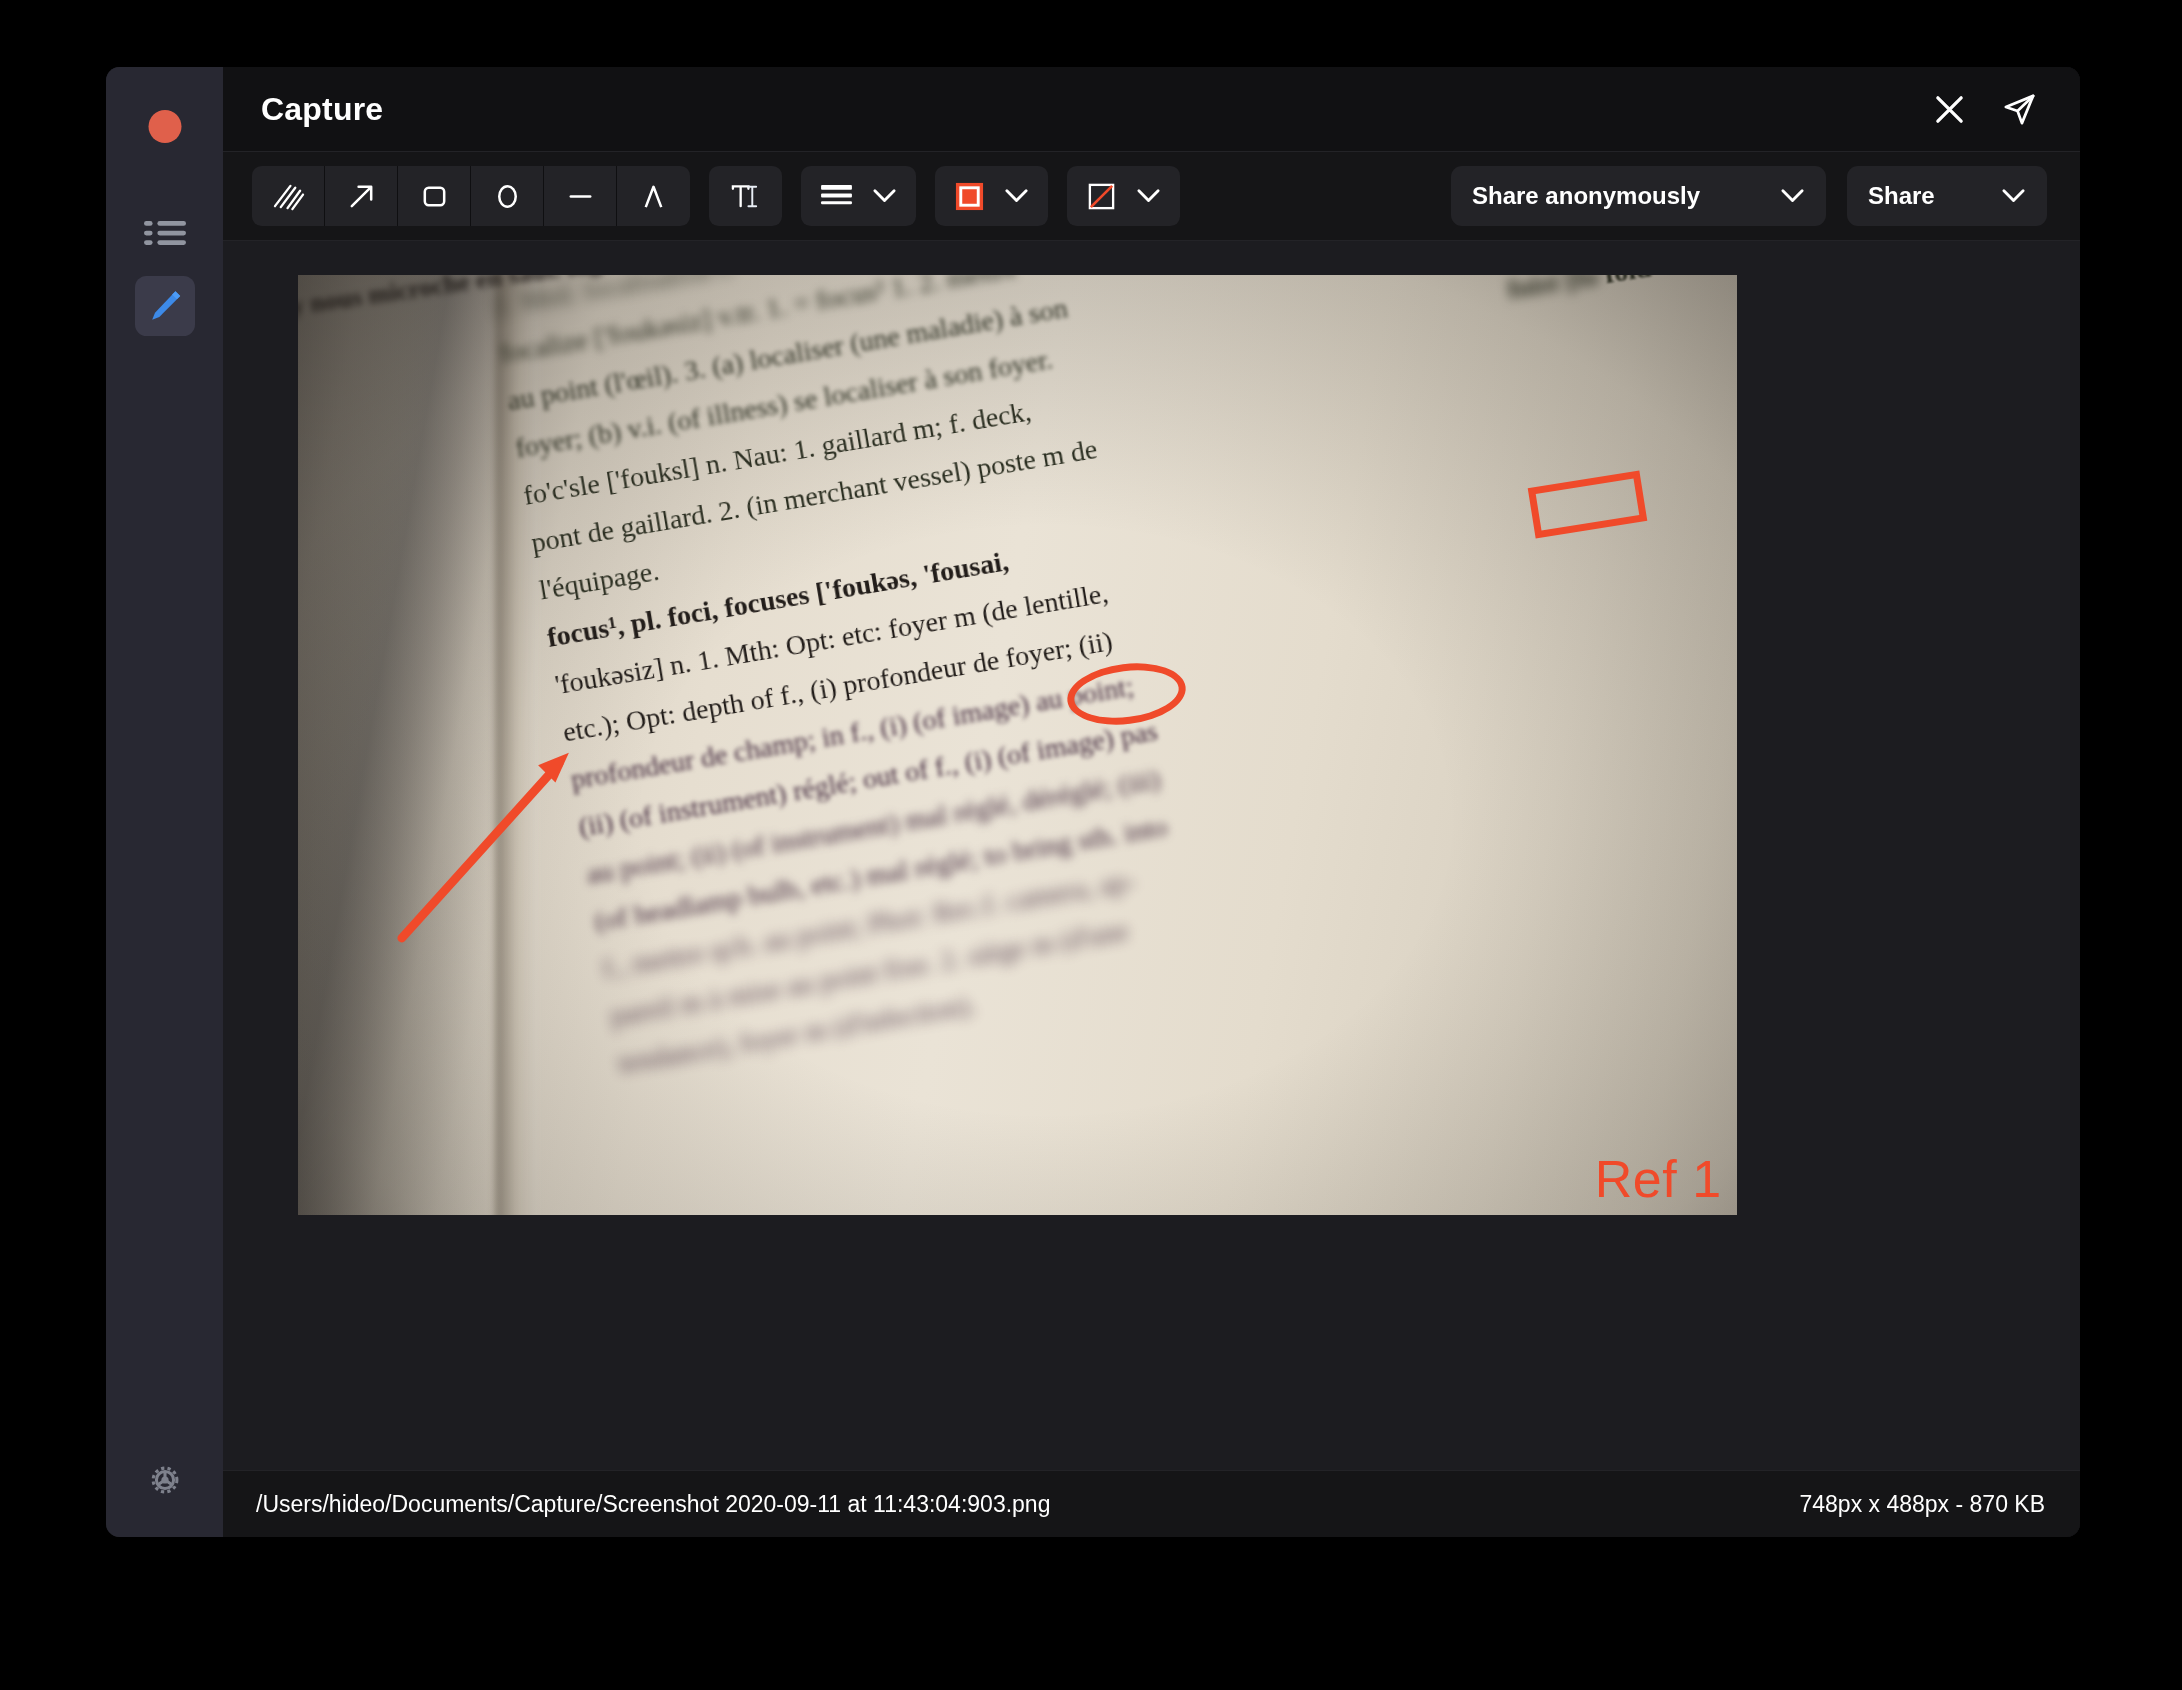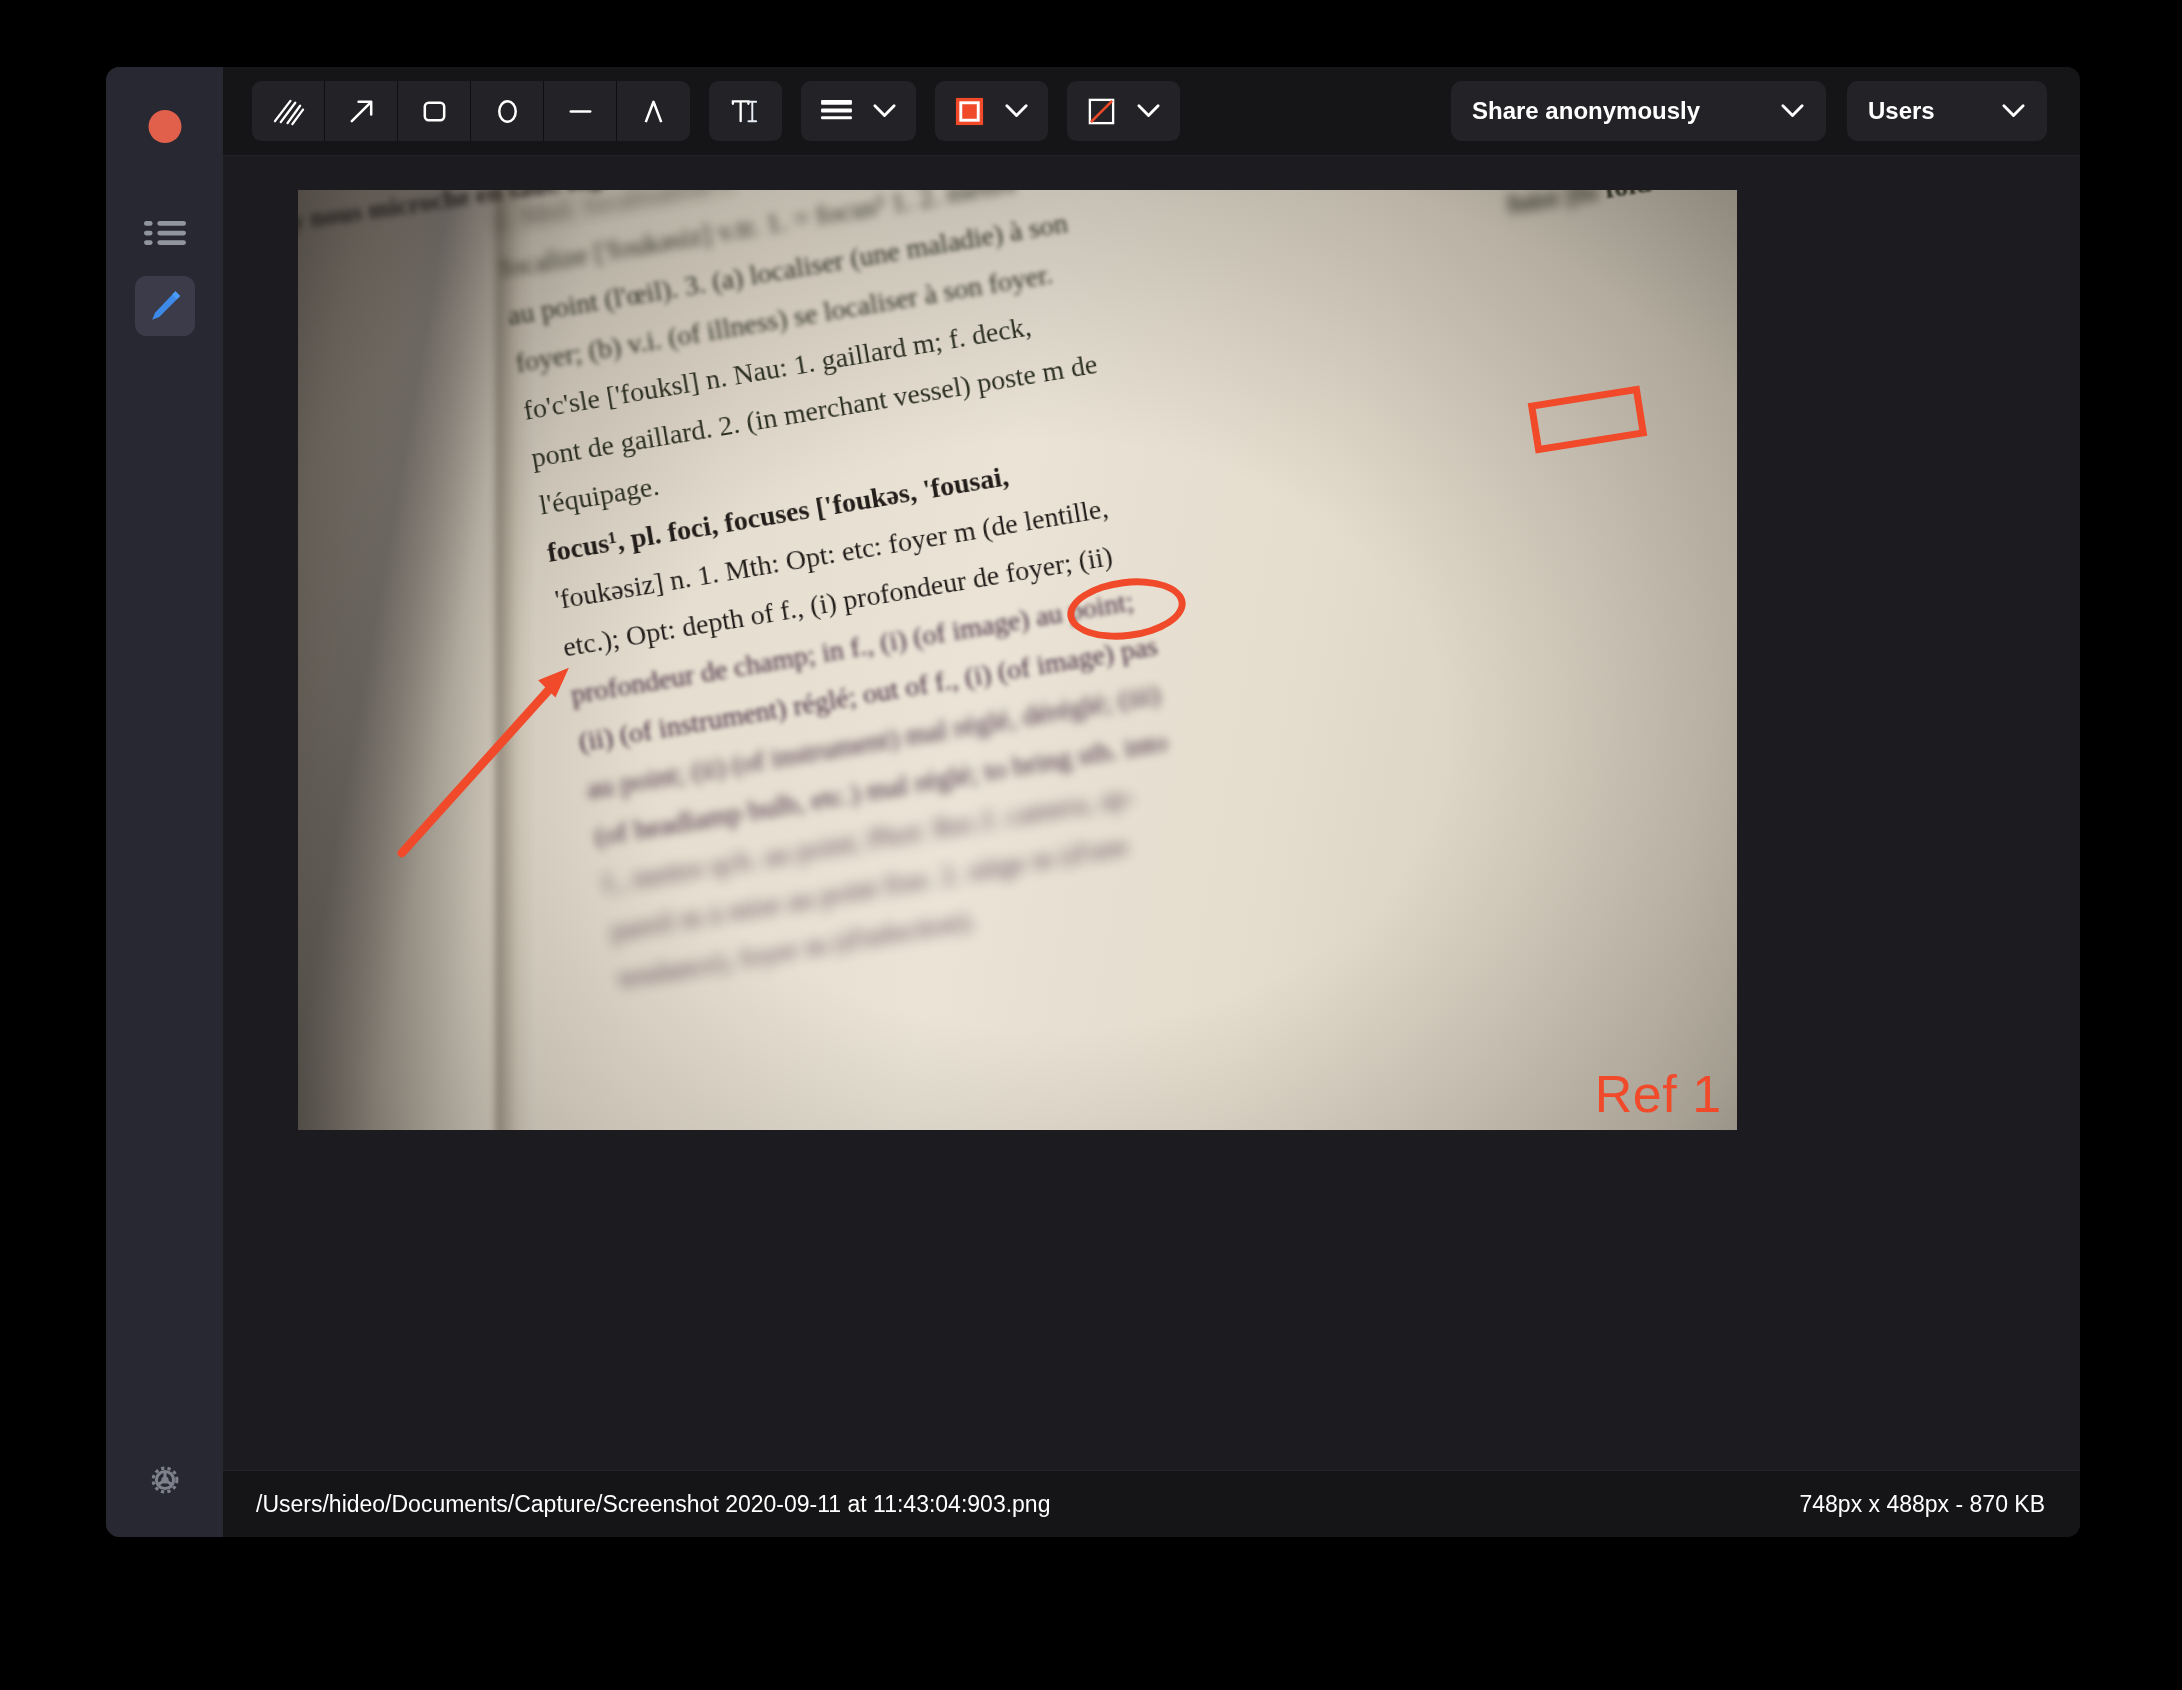--- a/index.html
+++ b/index.html
@@ -345,20 +345,37 @@
           <circle cx="21" cy="21" r="9"></circle>
           <circle cx="21" cy="21" r="2.2" fill="#7e818c"></circle>
           <path d="M21 12 L21 21 M13.5 26 L21 21 M28.5 26 L21 21"></path>
         </g>
       </svg>
     </div>
   </div>
 
   <div id="main">
 
+    <div id="titlebar">
+      <div id="app-title">Capture</div>
+      <div class="titlebar-spacer"></div>
+
+      <div class="title-icon-btn">
+        <svg width="33" height="33" viewBox="0 0 34 34">
+          <path d="M5 5 L29 29 M29 5 L5 29" stroke="#ffffff" stroke-width="3.4" stroke-linecap="round" fill="none"></path>
+        </svg>
+      </div>
+
+      <div class="title-icon-btn">
+        <svg width="37" height="37" viewBox="0 0 38 38">
+          <path d="M33 5 L5 16.5 L17 20.5 L21.5 33 Z" stroke="#ffffff" stroke-width="2.8" fill="none" stroke-linejoin="round"></path>
+          <path d="M17 20.5 L33 5" stroke="#ffffff" stroke-width="2.8" fill="none" stroke-linecap="round"></path>
+        </svg>
+      </div>
+    </div>
 
     <div id="toolbar">
 
       <div class="tool-group">
 
         <div class="tool-btn">
           <svg width="35" height="29" viewBox="0 0 36 30">
             <g stroke="#ffffff" stroke-width="2.4" fill="none" stroke-linecap="round">
               <path d="M4 25 L20 4"></path>
               <path d="M10 26 L25 6"></path>
@@ -440,21 +457,21 @@
       <div class="toolbar-spacer"></div>
 
       <div class="select-box" id="share-select">
         <span class="select-label">Share anonymously</span>
         <svg width="25" height="17.3" viewBox="0 0 26 18">
           <path d="M3 4 L13 14 L23 4" stroke="#ffffff" stroke-width="3" fill="none" stroke-linecap="round" stroke-linejoin="round"></path>
         </svg>
       </div>
 
       <div class="select-box" id="service-select">
-        <span class="select-label">Users</span>
+        <span class="select-label">Share</span>
         <svg width="25" height="17.3" viewBox="0 0 26 18">
           <path d="M3 4 L13 14 L23 4" stroke="#ffffff" stroke-width="3" fill="none" stroke-linecap="round" stroke-linejoin="round"></path>
         </svg>
       </div>
     </div>
 
     <div id="canvas-area">
       <div id="image-frame">
 
         <div class="book-bg"></div>

